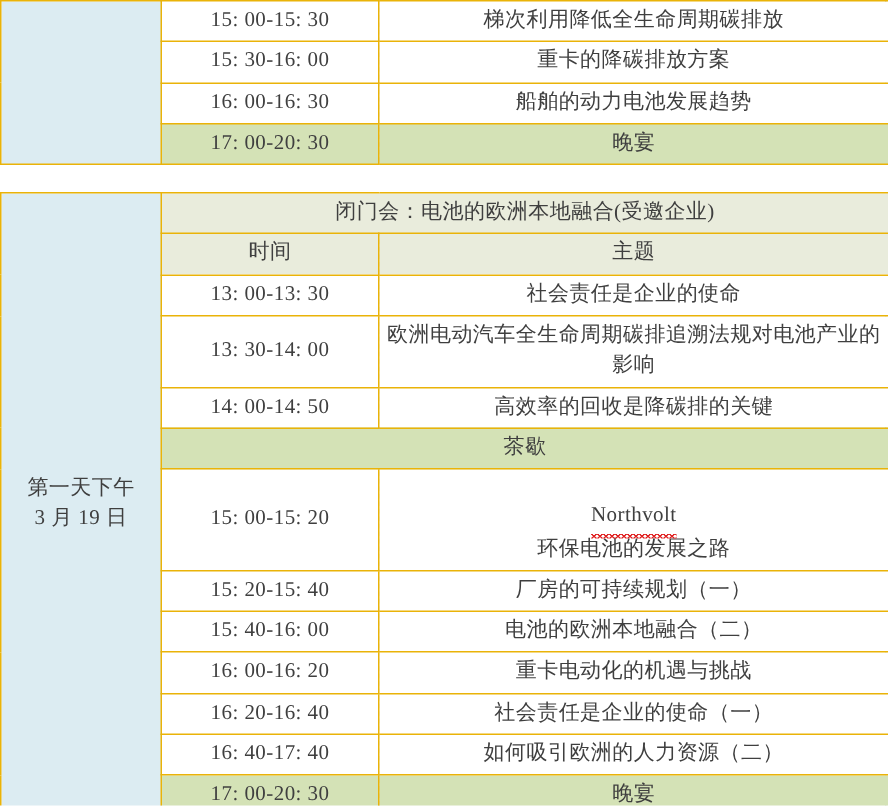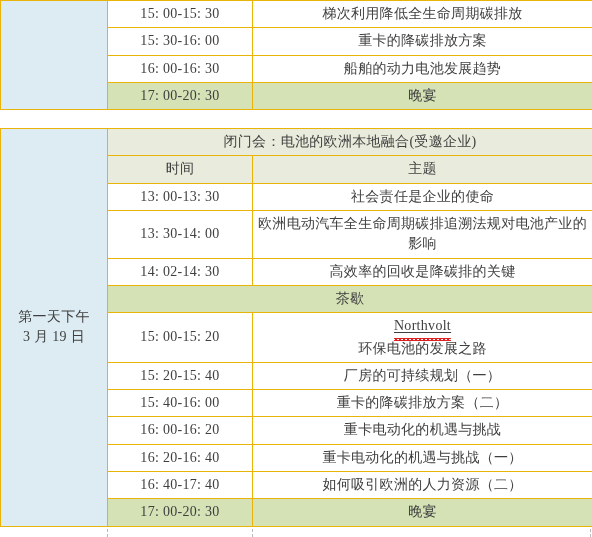--- a/index.html
+++ b/index.html
@@ -73,25 +73,24 @@
 
   .gap {
     height: 18px;
     width: 592px;
     background: #ffffff;
   }
 
   .nv {
     display: block;
     font-family: "Liberation Serif", "DejaVu Serif", serif;
-    text-decoration: underline;
     text-underline-offset: 2px;
     position: relative;
     width: max-content;
-    margin: 0 auto 1px auto;
+    margin: 18px auto 1px auto;
     padding-bottom: 1px;
   }
   .nv::after {
     content: "";
     position: absolute;
     left: 0; right: 0; bottom: -3px;
     height: 3px;
     background-image:
       linear-gradient(45deg, transparent 40%, #e02020 40%, #e02020 60%, transparent 60%),
       linear-gradient(-45deg, transparent 40%, #e02020 40%, #e02020 60%, transparent 60%);
@@ -163,50 +162,50 @@
 
       <tr>
         <td>13: 00-13: 30</td>
         <td>社会责任是企业的使命</td>
       </tr>
       <tr>
         <td>13: 30-14: 00</td>
         <td class="two-line">欧洲电动汽车全生命周期碳排追溯法规对电池产业的影响</td>
       </tr>
       <tr>
-        <td>14: 02-14: 30</td>
+        <td>14: 00-14: 50</td>
         <td>高效率的回收是降碳排的关键</td>
       </tr>
 
       <tr>
         <td class="hl-break" colspan="2">茶歇</td>
       </tr>
 
       <tr>
         <td>15: 00-15: 20</td>
         <td class="two-line">
           <span class="nv">Northvolt</span>
           <span class="sub">环保电池的发展之路</span>
         </td>
       </tr>
       <tr>
         <td>15: 20-15: 40</td>
         <td>厂房的可持续规划（一）</td>
       </tr>
       <tr>
         <td>15: 40-16: 00</td>
-        <td>重卡的降碳排放方案（二）</td>
+        <td>电池的欧洲本地融合（二）</td>
       </tr>
       <tr>
         <td>16: 00-16: 20</td>
         <td>重卡电动化的机遇与挑战</td>
       </tr>
       <tr>
         <td>16: 20-16: 40</td>
-        <td>重卡电动化的机遇与挑战（一）</td>
+        <td>社会责任是企业的使命（一）</td>
       </tr>
       <tr>
         <td>16: 40-17: 40</td>
         <td>如何吸引欧洲的人力资源（二）</td>
       </tr>
       <tr>
         <td class="hl-dinner">17: 00-20: 30</td>
         <td class="hl-dinner">晚宴</td>
       </tr>
     </tbody>

